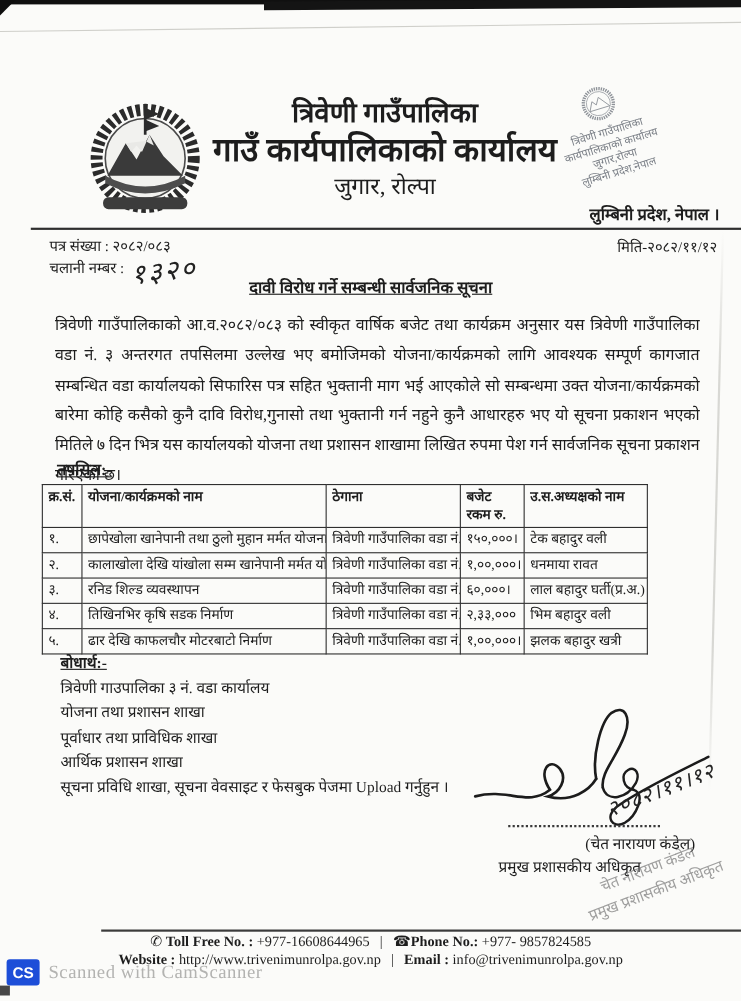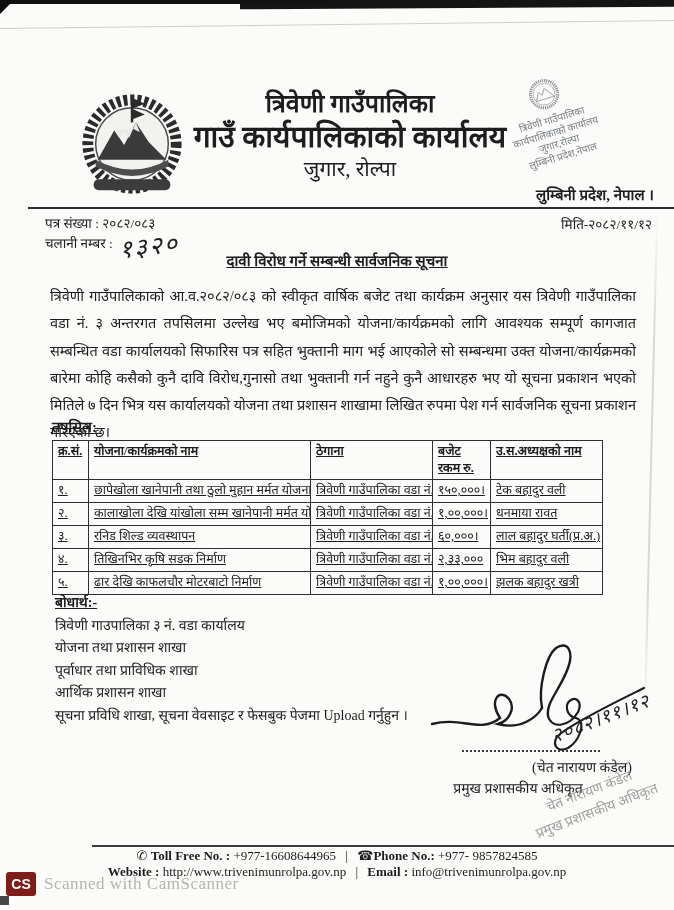--- a/index.html
+++ b/index.html
@@ -35,22 +35,22 @@
   .handwritten{font-size:25px;font-style:italic;letter-spacing:2px;transform:rotate(-7deg);
     margin-left:6px;margin-top:-6px;font-family:"DejaVu Serif",serif;color:#222;}
   .meta-right{position:absolute;right:22px;top:214px;font-size:13.5px;line-height:1.6;text-align:right;}
   
   .notice-title{position:absolute;left:0;right:0;top:250px;text-align:center;font-size:15px;
     font-weight:bold;text-decoration:underline;}
   .notice-body{position:absolute;left:50px;right:38px;top:283px;font-size:14.5px;line-height:1.88;
     text-align:justify;}
   
   .tapasil-head{position:absolute;left:52px;top:416px;font-size:14.5px;font-weight:bold;text-decoration:underline;}
-  table.plan{position:absolute;left:52px;top:440px;border-collapse:collapse;table-layout:fixed;width:460px;
-    font-size:12.5px;text-decoration:underline;}
+  table.plan{position:absolute;left:38px;top:440px;border-collapse:collapse;table-layout:fixed;width:460px;
+    font-size:12.5px;}
   table.plan th,table.plan td{border:1.4px solid #2f2f2f;padding:1px 5px;text-align:left;vertical-align:top;
     overflow:hidden;white-space:nowrap;}
   table.plan th{font-weight:bold;height:36px;white-space:normal;}
   table.plan td{height:20px;}
   .c-sn{width:36px;}.c-name{width:222px;}.c-addr{width:122px;}.c-budget{width:58px;}.c-chair{width:112px;}
   
   .bodhartha{position:absolute;left:55px;top:592px;font-size:14px;}
   .bodhartha .bh-head{font-weight:bold;text-decoration:underline;margin-bottom:4px;}
   .bodhartha .bh-item{line-height:22.4px;}
   
@@ -63,21 +63,21 @@
   .ghost-stamp{position:absolute;left:498px;top:780px;width:190px;transform:rotate(-21deg);
     color:rgba(96,96,96,0.6);font-size:14px;text-align:center;line-height:1.5;}
   
   .footer-rule{position:absolute;left:92px;right:0;top:845px;height:1.6px;background:#3b3b3b;}
   .footer{position:absolute;left:0;right:0;top:848px;text-align:center;font-size:13px;line-height:1.25;}
   .footer b{font-weight:bold;}
   .f-icon{font-size:13px;}
   .f-sep{padding:0 6px;}
   
   .cs-wrap{position:absolute;left:6px;top:872px;display:flex;align-items:center;}
-  .cs-badge{width:30px;height:24px;background:#7f1d1d;color:#fff;border-radius:3px;
+  .cs-badge{width:30px;height:24px;background:#1d4ed8;color:#fff;border-radius:3px;
     font-family:"Liberation Sans","DejaVu Sans",sans-serif;font-weight:bold;font-size:14px;
     display:flex;align-items:center;justify-content:center;}
   .cs-notch{position:absolute;left:0;top:896px;width:9px;height:9px;background:#474747;}
   .cs-text{margin-left:8px;color:#b3b3b1;font-size:17px;letter-spacing:.5px;}
 </style>
 </head>
 <body>
 
 <div class="scan-top"></div>
 <div class="scan-top-right"></div>

